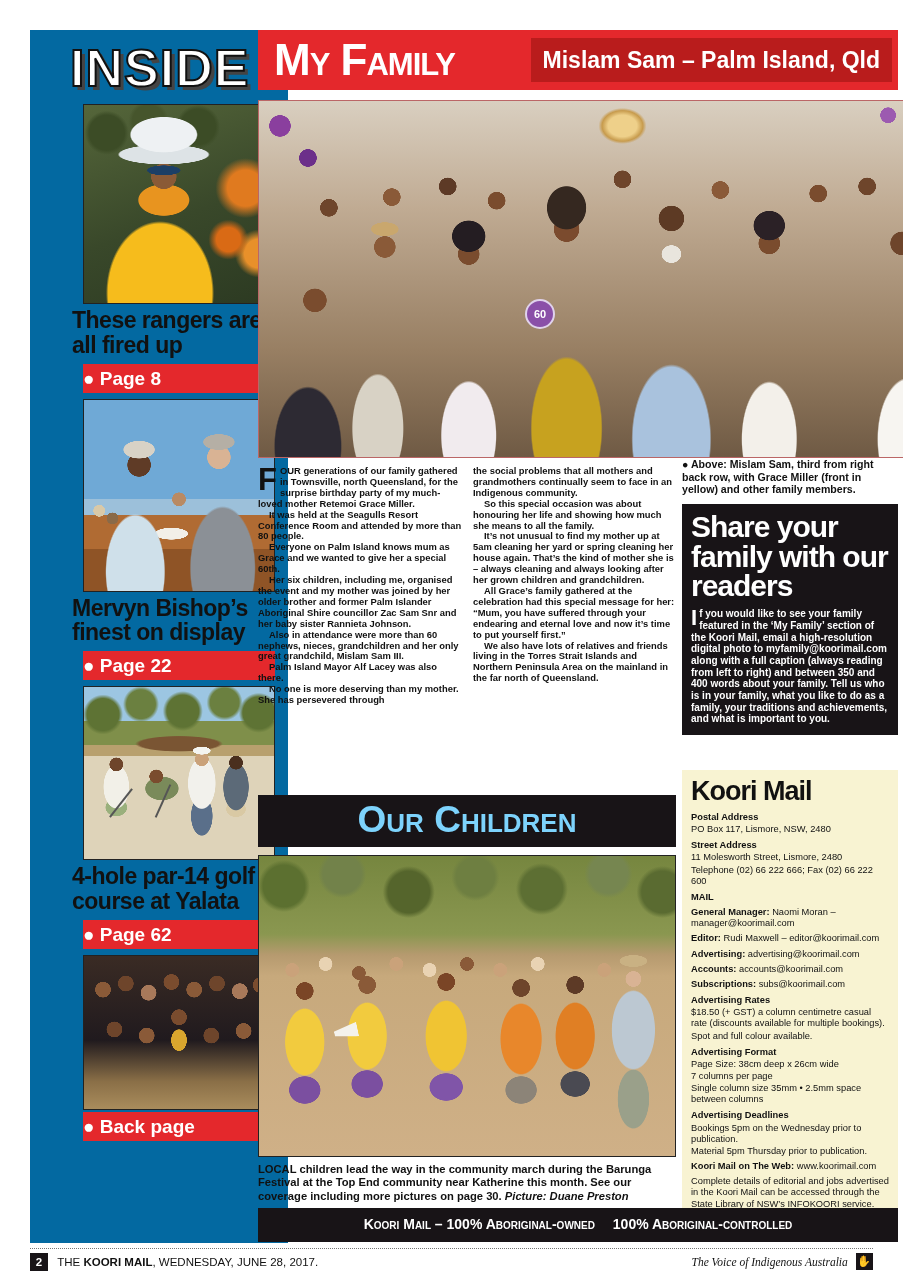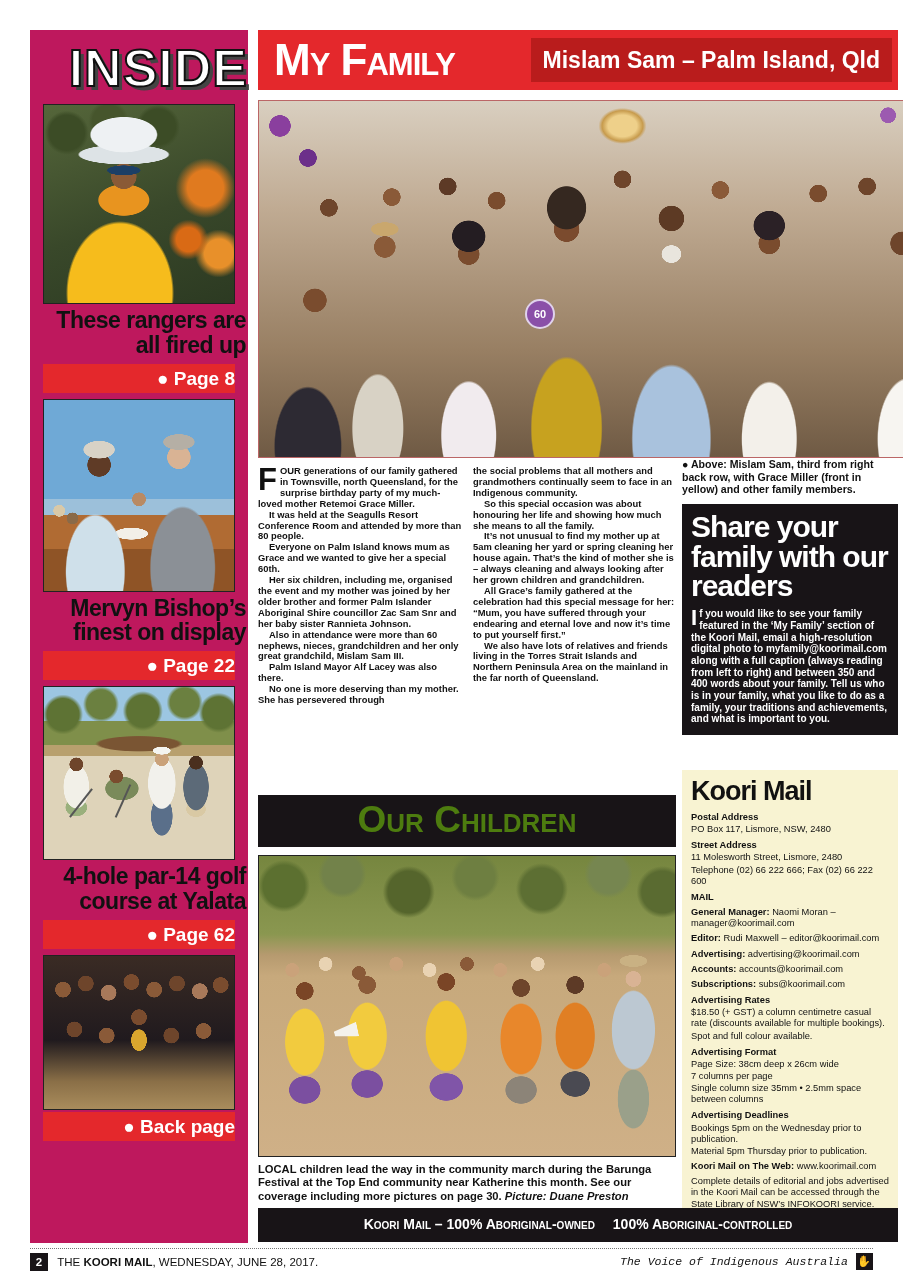--- a/index.html
+++ b/index.html
@@ -1,21 +1,21 @@
 <!DOCTYPE html>
 <html><head>
 <meta charset="utf-8">
 <style>
   html,body{margin:0;padding:0;background:#e9e9e9;}
   .page{position:relative;width:903px;height:1280px;background:#fff;margin:0 auto;
         font-family:"Liberation Sans",sans-serif;overflow:hidden;}
 
   
   .sidebar{position:absolute;left:30px;top:30px;width:218px;height:1213px;
-           background:#be185d;text-align:right;}
+           background:#0369a1;text-align:left;padding-left:40px;}
   .inside-title{font-size:52px;font-weight:900;color:#fff;letter-spacing:1px;
                 padding-top:8px;line-height:60px;
                 -webkit-text-stroke:2px #111;text-shadow:4px 4px 0 #444;}
   .side-item{margin-top:6px;}
   .photo{border:1px solid #222;box-sizing:border-box;}
   .side-photo{width:192px;margin:0 auto;}
   .side-cap{font-size:23px;font-weight:bold;color:#111;line-height:1.08;
             letter-spacing:-.5px;padding:4px 2px;}
   .page-link{width:192px;height:29px;margin:2px auto 4px;background:#e4282c;color:#fff;
              font-weight:bold;font-size:19px;line-height:29px;cursor:pointer;}
@@ -154,21 +154,21 @@
 
   .info-panel{position:absolute;left:424px;top:740px;width:216px;height:455px;
               background:#f8f3d2;box-sizing:border-box;padding:6px 9px;overflow:hidden;}
   .info-title{font-size:27px;font-weight:bold;letter-spacing:-1px;color:#111;margin-bottom:4px;}
   .il{font-size:9.3px;line-height:1.2;color:#111;margin:1px 0;}
   .il b{font-weight:bold;}
   .il.h{margin-top:5px;}
   .il.g{margin-top:4px;}
 
   .oc-banner{position:absolute;left:0;top:765px;width:418px;height:52px;background:#181417;
-             color:#4d7c0f;font-variant:small-caps;font-weight:bold;font-size:37px;text-align:center;
+             color:#7dd3fc;font-variant:small-caps;font-weight:bold;font-size:37px;text-align:center;
              line-height:50px;letter-spacing:0;}
   .children-photo{position:absolute;left:0;top:825px;width:418px;height:302px;border:1px solid #222;
     background:
       radial-gradient(circle 7px at 8% 38%,#caa27a 96%,#0000),
       radial-gradient(circle 7px at 16% 36%,#e9d3b3 96%,#0000),
       radial-gradient(circle 7px at 24% 39%,#8a5a38 96%,#0000),
       radial-gradient(circle 7px at 33% 36%,#caa27a 96%,#0000),
       radial-gradient(circle 7px at 41% 38%,#e9d3b3 96%,#0000),
       radial-gradient(circle 7px at 50% 36%,#8a5a38 96%,#0000),
       radial-gradient(circle 7px at 58% 38%,#caa27a 96%,#0000),
@@ -210,21 +210,21 @@
                  color:#fff;font-variant:small-caps;font-weight:bold;font-size:14px;
                  text-align:center;line-height:33px;}
 
   
   .footer{position:absolute;left:30px;top:1248px;width:843px;border-top:1px dotted #777;
           padding-top:4px;font-size:11.5px;color:#111;}
   .pagenum{display:inline-block;width:18px;height:18px;background:#181417;color:#fff;
            text-align:center;line-height:18px;font-weight:bold;margin-right:6px;vertical-align:middle;}
   .issue{vertical-align:middle;}
   .tagline-wrap{float:right;}
-  .tagline{font-family:Liberation Mono, monospace;font-style:italic;font-size:11.5px;vertical-align:middle;}
+  .tagline{font-family:Liberation Serif, serif;font-style:italic;font-size:11.5px;vertical-align:middle;}
   .hand-logo{display:inline-block;width:17px;height:17px;background:#181417;color:#fff;
              font-size:11px;text-align:center;line-height:17px;margin-left:5px;vertical-align:middle;}
 </style>
 </head>
 <body>
 
 <div class="page">
 
   <aside class="sidebar">
     <div class="inside-title">INSIDE</div>

